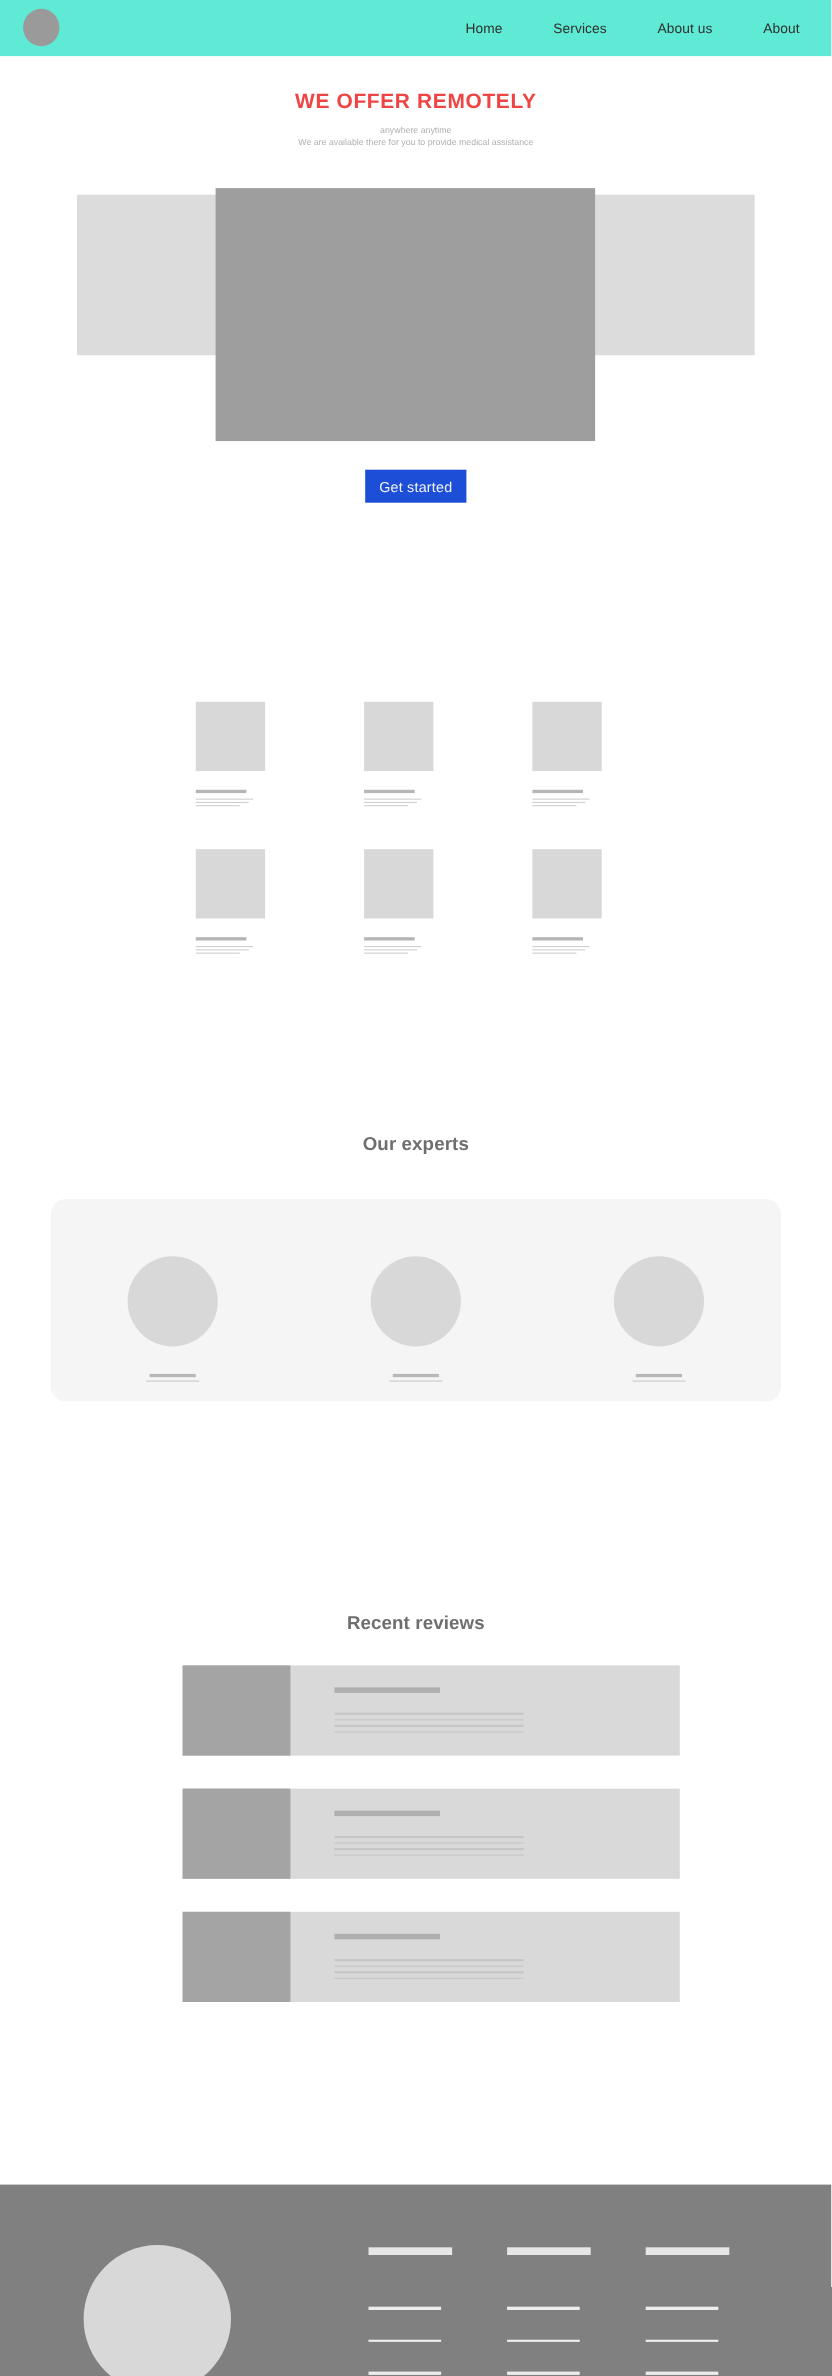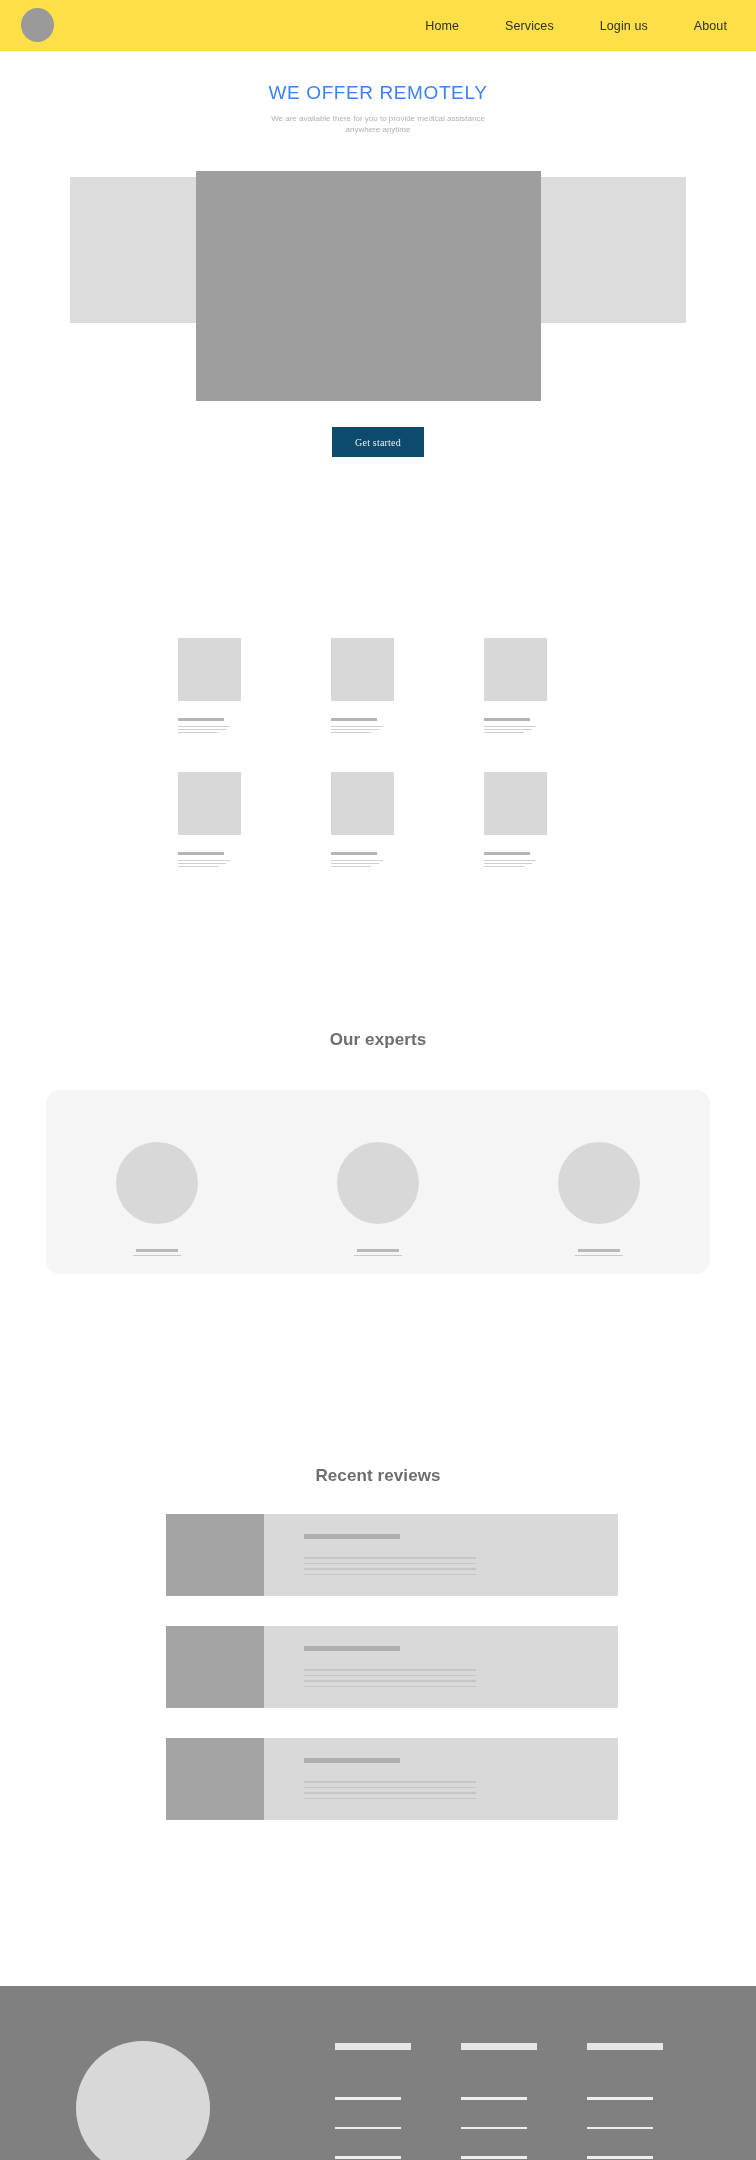--- a/index.html
+++ b/index.html
@@ -20,21 +20,21 @@
     overflow: hidden;
     background: #ffffff;
   }
 
   
   .header {
     position: absolute;
     top: 0; left: 0;
     width: 756px;
     height: 51px;
-    background: #fde047;
+    background: #5eead4;
     display: flex;
     align-items: center;
   }
   .logo-mark {
     position: absolute;
     left: 21px;
     top: 8px;
     width: 33px;
     height: 34px;
     border-radius: 50%;
@@ -57,23 +57,23 @@
     cursor: pointer;
   }
 
   
   .hero-title {
     position: absolute;
     top: 82px; left: 0;
     width: 756px;
     text-align: center;
     font-size: 19px;
-    font-weight: normal;
+    font-weight: bold;
     letter-spacing: 0.6px;
-    color: #3b82f6;
+    color: #ef4444;
   }
   .hero-sub {
     position: absolute;
     top: 113px; left: 0;
     width: 756px;
     text-align: center;
     font-size: 8px;
     line-height: 11px;
     color: #b0b0b0;
   }
@@ -102,30 +102,29 @@
     height: 230px;
     background: #9e9e9e;
   }
 
   .cta-button {
     position: absolute;
     top: 427px;
     left: 332px;
     width: 92px;
     height: 30px;
-    background: #0c4a6e;
+    background: #1d4ed8;
     color: #f2f2f2;
-    font-size: 10px;
+    font-size: 13px;
     display: flex;
     align-items: center;
     justify-content: center;
     cursor: pointer;
     border: none;
     letter-spacing: 0.2px;
-    font-family: Liberation Serif, serif;
   }
 
   
   .section-title {
     position: absolute;
     left: 0;
     width: 756px;
     text-align: center;
     font-size: 17px;
     font-weight: bold;
@@ -297,29 +296,29 @@
 </head>
 <body>
 
 <div class="page">
 
   <div class="header">
     <div class="logo-mark"></div>
     <nav class="nav">
       <span class="nav-item">Home</span>
       <span class="nav-item">Services</span>
-      <span class="nav-item">Login us</span>
+      <span class="nav-item">About us</span>
       <span class="nav-item">About</span>
     </nav>
   </div>
 
   <h1 class="hero-title">WE OFFER REMOTELY</h1>
   <div class="hero-sub">
+    <div>anywhere anytime</div>
     <div>We are available there for you to provide medical assistance</div>
-    <div>anywhere anytime</div>
   </div>
 
   <div class="hero-carousel">
     <div class="slide-side slide-left"></div>
     <div class="slide-side slide-right"></div>
     <div class="slide-main"></div>
   </div>
 
   <button class="cta-button">Get started</button>
 

